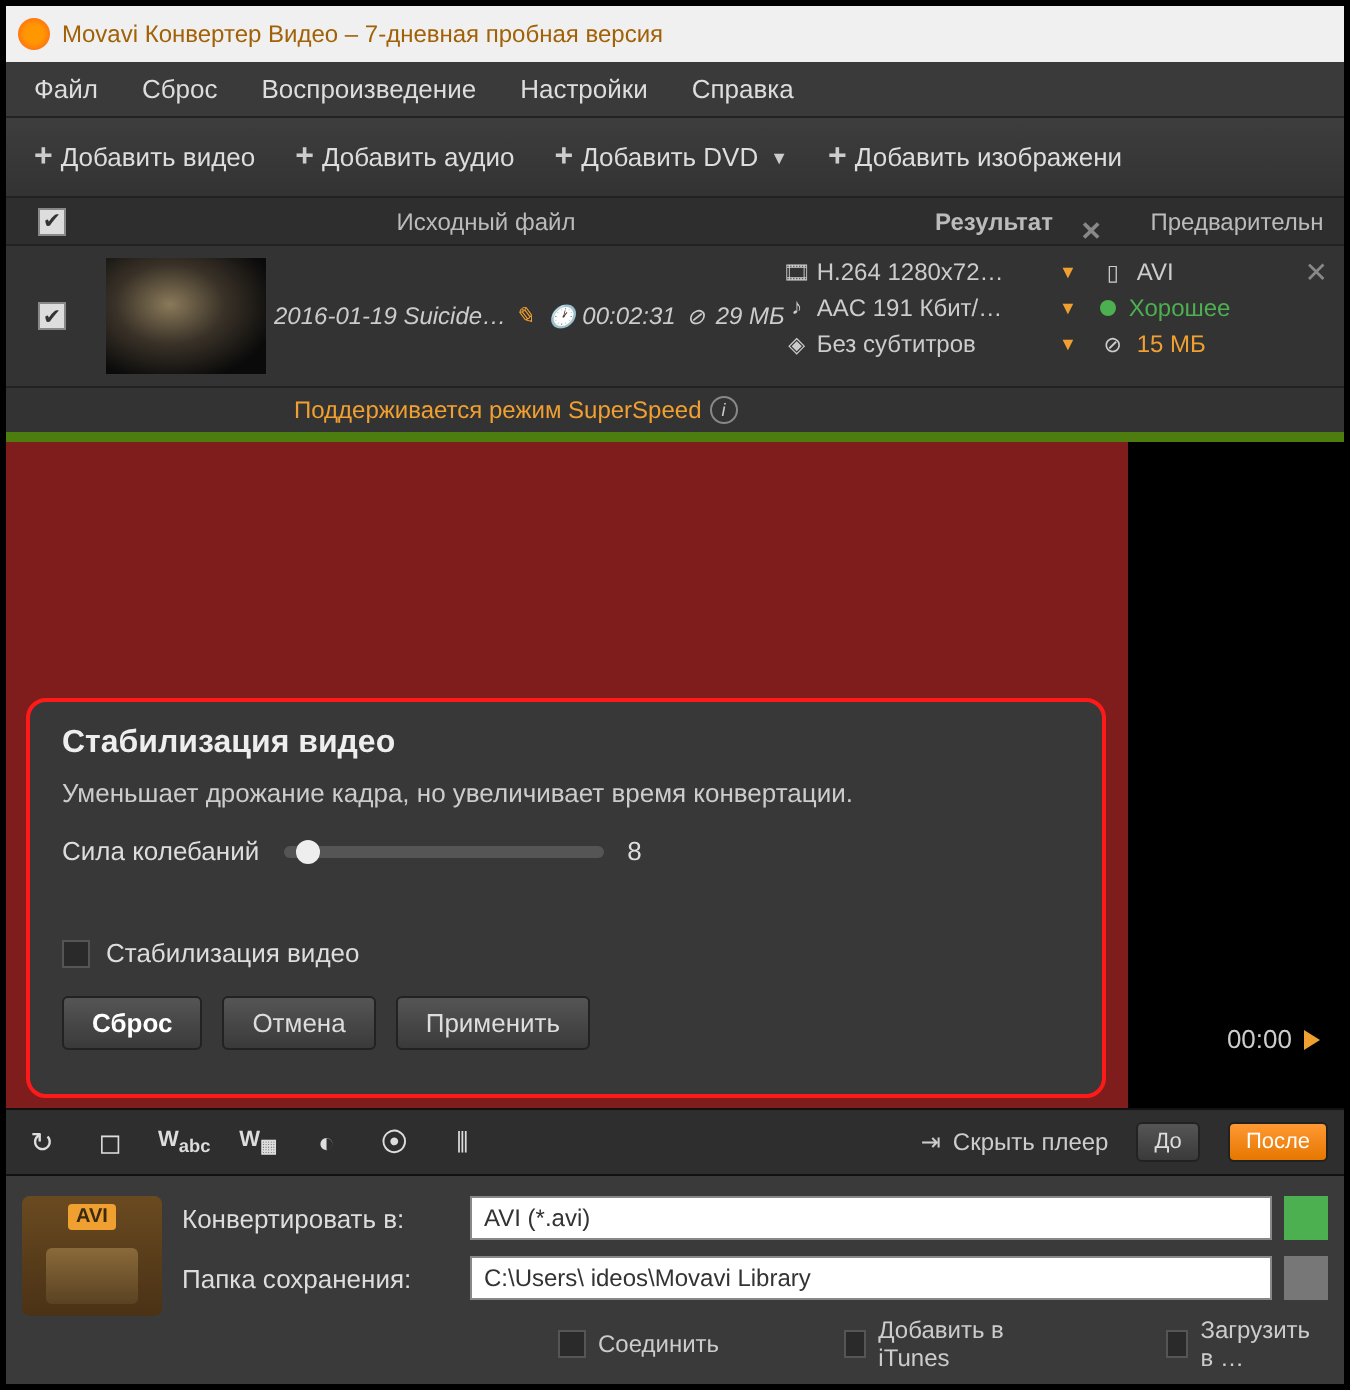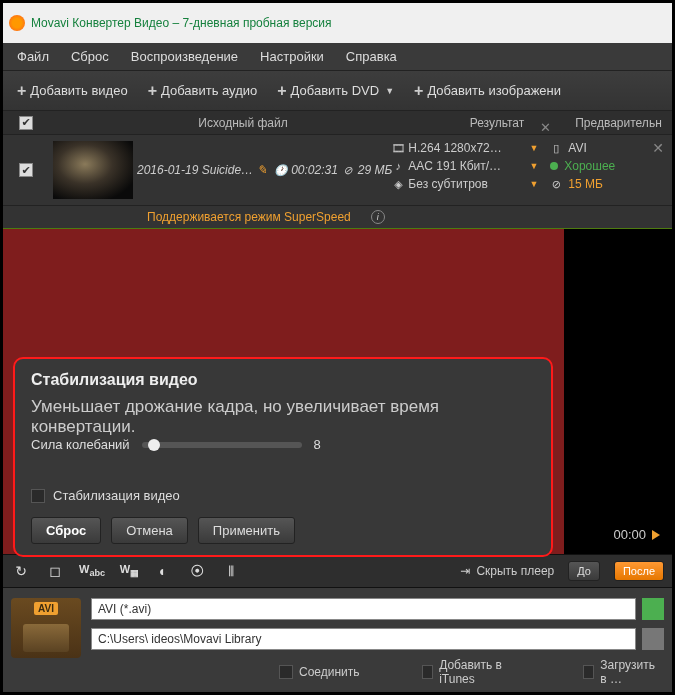--- a/index.html
+++ b/index.html
@@ -1,89 +1,89 @@
 <!DOCTYPE html>
 <html><head>
 <meta charset="utf-8">
 <style>
 * { margin: 0; padding: 0; box-sizing: border-box; font-family: Arial, sans-serif; }
 body { width: 675px; height: 695px; background: #fff; overflow: hidden; }
 .frame { border: 3px solid #000; width: 675px; height: 695px; display: flex; flex-direction: column; background: #3a3a3a; }
 
 
-.titlebar { background: #f0f0f0; height: 40px; display: flex; align-items: center; padding: 0 6px; gap: 6px; color: #15803d; font-size: 12px; }
+.titlebar { background: #f0f0f0; height: 28px; display: flex; align-items: center; padding: 0 6px; gap: 6px; color: #a16207; font-size: 12px; }
 .app-icon { width: 16px; height: 16px; background: radial-gradient(circle, #ff9800 40%, #ff5722 100%); border-radius: 50%; }
 
 
 .menubar { background: #3a3a3a; height: 28px; display: flex; align-items: center; padding: 0 4px; gap: 2px; border-bottom: 1px solid #222; }
 .menu-item { color: #ddd; font-size: 13px; padding: 4px 10px; cursor: pointer; }
 
 
 .toolbar { background: linear-gradient(#3d3d3d, #333); height: 40px; display: flex; align-items: center; padding: 0 4px; border-bottom: 1px solid #222; }
 .tool-btn { color: #ddd; font-size: 13px; padding: 6px 10px; cursor: pointer; display: flex; align-items: center; gap: 4px; }
 .plus { font-size: 16px; font-weight: bold; color: #ccc; }
 .chev { font-size: 9px; color: #ccc; margin-left: 2px; }
 
 
 .colhead { background: #2e2e2e; height: 24px; display: flex; align-items: center; font-size: 12px; color: #bbb; border-bottom: 1px solid #222; }
 .check-col { width: 46px; display: flex; justify-content: center; }
 .src-col { flex: 0 0 388px; text-align: center; }
-.res-col { flex: 0 0 120px; text-align: center; position: relative; }
+.res-col { flex: 0 0 120px; text-align: center; position: relative; font-weight: bold; }
 .close-x { position: absolute; right: 6px; top: 4px; color: #888; cursor: pointer; font-size: 13px; }
 .prev-col { flex: 1; text-align: center; padding-left: 8px; overflow: hidden; white-space: nowrap; }
 
 
 .filerow { display: flex; background: #333; border-bottom: 1px solid #222; padding: 6px 0; font-size: 12px; color: #ccc; position: relative; }
 .thumb { width: 80px; height: 58px; background: #1a1a1a; margin: 0 4px; position: relative; overflow: hidden; }
 .thumb::after { content: ""; position: absolute; inset: 0; background: radial-gradient(ellipse at 40% 40%, #8a7a5a 0%, #3a3228 40%, #0a0a0a 80%); }
 .fileinfo { display: flex; flex-direction: row; gap: 4px; flex: 0 0 134px; font-style: italic; }
 .fileinfo-row { display: flex; align-items: center; gap: 4px; white-space: nowrap; overflow: hidden; }
 .mini-icon { width: 12px; height: 12px; display: inline-flex; align-items: center; justify-content: center; color: #ccc; font-size: 11px; }
 .encinfo { display: flex; flex-direction: column; gap: 4px; flex: 0 0 152px; }
 .encinfo-row { display: flex; align-items: center; gap: 4px; white-space: nowrap; overflow: hidden; }
 .dd { color: #f0a030; font-size: 9px; margin-left: auto; padding-right: 6px; cursor: pointer; }
 .resinfo { display: flex; flex-direction: column; gap: 4px; flex: 0 0 120px; padding-left: 6px; }
 .resinfo-row { display: flex; align-items: center; gap: 6px; }
 .good-dot { width: 8px; height: 8px; background: #4caf50; border-radius: 50%; }
 .good { color: #4caf50; text-align: center; }
 .orange { color: #f0a030; }
 .x-remove { color: #888; cursor: pointer; position: absolute; right: 8px; font-size: 14px; }
-.speed-note { color: #f0a030; font-size: 12px; padding: 4px 0 4px 144px; background: #333; display: flex; align-items: center; gap: 20px; border-bottom: 1px solid #4d7c0f; }
+.speed-note { color: #f0a030; font-size: 12px; padding: 4px 0 4px 144px; background: #333; display: flex; align-items: center; gap: 4px; border-bottom: 5px solid #4d7c0f; }
 .info-i { width: 14px; height: 14px; border: 1px solid #888; border-radius: 50%; display: inline-flex; align-items: center; justify-content: center; font-size: 9px; color: #ccc; font-style: italic; }
 
 .checkbox { width: 14px; height: 14px; background: #ddd; border: 1px solid #888; display: inline-flex; align-items: center; justify-content: center; font-size: 11px; color: #333; }
 .checkbox.dark { background: #2a2a2a; border: 1px solid #555; }
 
 
 .canvas { flex: 1; background: #7f1d1d; position: relative; }
 .preview-black { position: absolute; right: 0; top: 0; bottom: 0; width: 108px; background: #000; }
 .collapse-chev { position: absolute; right: 118px; top: 134px; color: #aaa; font-size: 10px; cursor: pointer; }
 
 
 .stab-panel { position: absolute; left: 10px; top: 128px; width: 540px; height: 200px; background: #383838; border: 2px solid #ff1a1a; border-radius: 10px; padding: 12px 16px; color: #ddd; }
 .stab-title { font-size: 16px; font-weight: bold; color: #eee; margin-bottom: 8px; }
-.stab-desc { font-size: 17px; color: #ccc; }
+.stab-desc { font-size: 13px; color: #ccc; margin-bottom: 14px; }
 .stab-slider-row { display: flex; align-items: center; gap: 12px; font-size: 13px; margin-bottom: 36px; }
 .slider { width: 160px; height: 6px; background: #555; border-radius: 3px; position: relative; cursor: pointer; }
 .slider-thumb { width: 12px; height: 12px; background: #eee; border-radius: 50%; position: absolute; top: -3px; left: 6px; }
 .stab-check-row { display: flex; align-items: center; gap: 8px; font-size: 13px; margin-bottom: 14px; }
 .stab-btns { display: flex; gap: 10px; }
 .btn { background: linear-gradient(#555, #3a3a3a); border: 1px solid #222; color: #ddd; font-size: 13px; padding: 5px 14px; border-radius: 3px; cursor: pointer; }
 .btn.primary { color: #fff; font-weight: bold; }
 
 
 .toolstrip { background: #2e2e2e; height: 34px; display: flex; align-items: center; padding: 0 8px; gap: 14px; border-top: 1px solid #111; border-bottom: 1px solid #111; }
 .ts-icon { color: #ddd; font-size: 14px; cursor: pointer; min-width: 20px; text-align: center; }
 .ts-spacer { margin-left: auto; }
 .hide-player { display: flex; align-items: center; gap: 6px; color: #ccc; font-size: 12px; cursor: pointer; }
 .pill-btn { background: linear-gradient(#555, #3a3a3a); border: 1px solid #222; color: #ddd; font-size: 11px; padding: 3px 8px; border-radius: 3px; cursor: pointer; }
 .pill-btn.orange-b { background: linear-gradient(#ff9933, #e67700); color: #fff; }
 
 
-.time-label { position: absolute; right: 12px; bottom: 12px; display: flex; align-items: center; gap: 6px; color: #ccc; font-size: 13px; }
+.time-label { position: absolute; right: 12px; bottom: 27px; display: flex; align-items: center; gap: 6px; color: #ccc; font-size: 13px; }
 .time-orange-tri { width: 0; height: 0; border-left: 8px solid #f0a030; border-top: 5px solid transparent; border-bottom: 5px solid transparent; }
 
 
 .bottomform { background: #3a3a3a; padding: 10px 8px 6px 8px; display: flex; gap: 10px; align-items: flex-start; }
 .format-icon { width: 70px; height: 60px; background: linear-gradient(#6a4a20, #4a3216); border-radius: 4px; position: relative; display: flex; align-items: flex-start; justify-content: center; padding-top: 4px; }
 .format-badge { background: #f0a030; color: #3a2a10; font-size: 10px; font-weight: bold; padding: 1px 4px; border-radius: 2px; }
 .format-icon::after { content: ""; position: absolute; bottom: 6px; left: 12px; right: 12px; height: 28px; background: linear-gradient(#8a6a3a, #5a4222); border-radius: 3px; }
 .form-rows { flex: 1; display: flex; flex-direction: column; gap: 8px; }
 .form-row { display: flex; align-items: center; gap: 6px; }
 .form-label { color: #ddd; font-size: 13px; width: 138px; }
@@ -244,26 +244,28 @@
     <div class="pill-btn">До</div>
     <div class="pill-btn orange-b">После</div>
   </div>
 
   <div class="bottomform">
     <div class="format-icon">
       <span class="format-badge">AVI</span>
     </div>
     <div class="form-rows">
       <div class="form-row">
+        <span class="form-label">Конвертировать в:</span>
         <div class="form-input">
             <span>AVI (*.avi)</span>
           </div>
         <div class="end-btn"></div>
       </div>
       <div class="form-row">
+        <span class="form-label">Папка сохранения:</span>
         <div class="form-input">
             <span>C:\Users\        ideos\Movavi Library</span>
           </div>
         <div class="end-btn" style="background:#777"></div>
       </div>
       <div class="opt-row">
         <div class="opt">
             <span class="checkbox dark"></span>
             <span>Соединить</span>
           </div>

